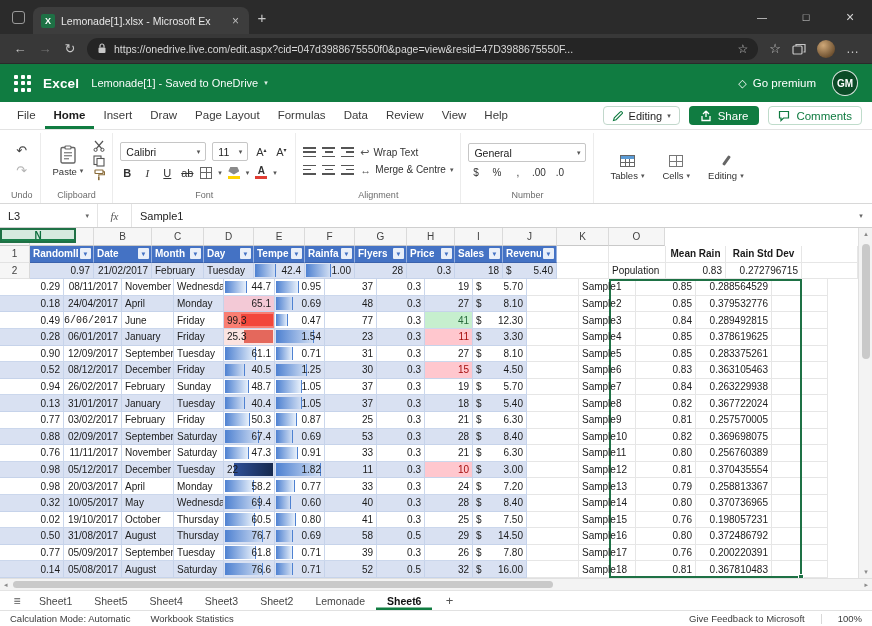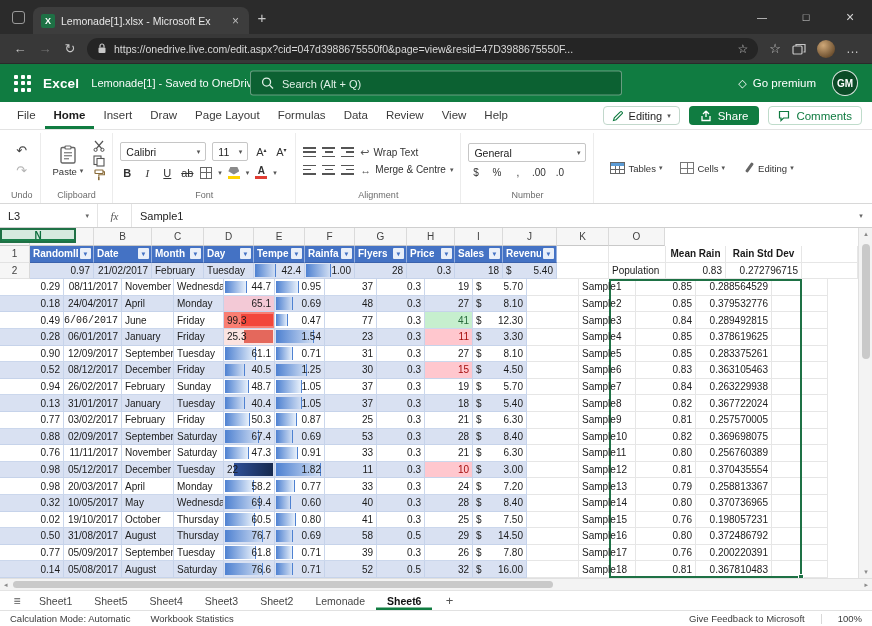--- a/index.html
+++ b/index.html
@@ -81,21 +81,21 @@
   .acolor{font-size:10px;font-weight:700;color:#333;font-style:normal;line-height:9px}
   .lni{width:13px;height:10px;display:inline-flex;flex-direction:column;justify-content:space-between}
   .lni i{height:1.5px;background:#555;width:100%}
   .lni.c i:nth-child(2){width:62%;margin:0 auto}
   .lni.l i:nth-child(2){width:62%}
   .lni.r i:nth-child(2){width:62%;margin-left:auto}
   .small-label{font-size:10px;color:#333;display:flex;align-items:center;gap:4px;white-space:nowrap}
   .wrapic,.mergeic{font-size:11px;color:#555}
   .numbtn{font-size:10px;color:#333;min-width:15px;text-align:center}
   .bigrow{display:flex;align-items:center;height:100%}
-  .bigbtn{display:flex;flex-direction:row;align-items:center;justify-content:center;gap:3px;padding:0 9px;font-size:9.5px;color:#333;height:100%}
+  .bigbtn{display:flex;flex-direction:column;align-items:center;justify-content:center;gap:3px;padding:0 9px;font-size:9.5px;color:#333;height:100%}
   .bigcap{display:flex;align-items:center;gap:3px}
   .ic-tables{width:15px;height:12px;border:1px solid #666;background:linear-gradient(#5B9BD5,#5B9BD5) 0 0/100% 3px,linear-gradient(#666,#666) 0 6px/100% 1px,linear-gradient(#666,#666) 33% 0/1px 100%,linear-gradient(#666,#666) 66% 0/1px 100%;background-repeat:no-repeat}
   .ic-cells{width:14px;height:12px;border:1px solid #777;background:linear-gradient(#777,#777) 50% 0/1px 100% no-repeat,linear-gradient(#777,#777) 0 50%/100% 1px no-repeat}
   .ic-editing{width:12px;height:12px;position:relative}
   .ic-editing:before{content:"";position:absolute;left:5px;top:0;width:3px;height:11px;background:#666;transform:rotate(35deg);border-radius:1px}
 
   
   .formulabar{height:24px;background:#fff;border-bottom:1px solid #CFCFCF;display:flex;align-items:stretch;font-size:11px}
   .namebox{width:98px;display:flex;align-items:center;padding:0 8px;color:#222;border-right:1px solid #E4E4E4;gap:4px}
   .nb-chev{margin-left:auto;font-size:7px;color:#666}
@@ -207,27 +207,20 @@
         <i></i>
         <i></i>
         <i></i>
         <i></i>
       </span>
     <span class="app-name">Excel</span>
     <div class="doc-title">
       <span>Lemonade[1]  -  Saved to OneDrive</span>
       <span class="chev">▾</span>
     </div>
-    <div class="searchbox">
-      <svg width="13" height="13" viewBox="0 0 14 14">
-          <circle cx="6" cy="6" r="4.3" fill="none" stroke="#DFF0E6" stroke-width="1.4"></circle>
-          <line x1="9.3" y1="9.3" x2="13" y2="13" stroke="#DFF0E6" stroke-width="1.4"></line>
-        </svg>
-      <span>Search (Alt + Q)</span>
-    </div>
     <div class="hdr-right">
       <div class="premium">
         <span class="diamond">◇</span>
         <span>Go premium</span>
       </div>
       <div class="avatar">GM</div>
     </div>
   </div>
 
   <div class="ribbontabs">

